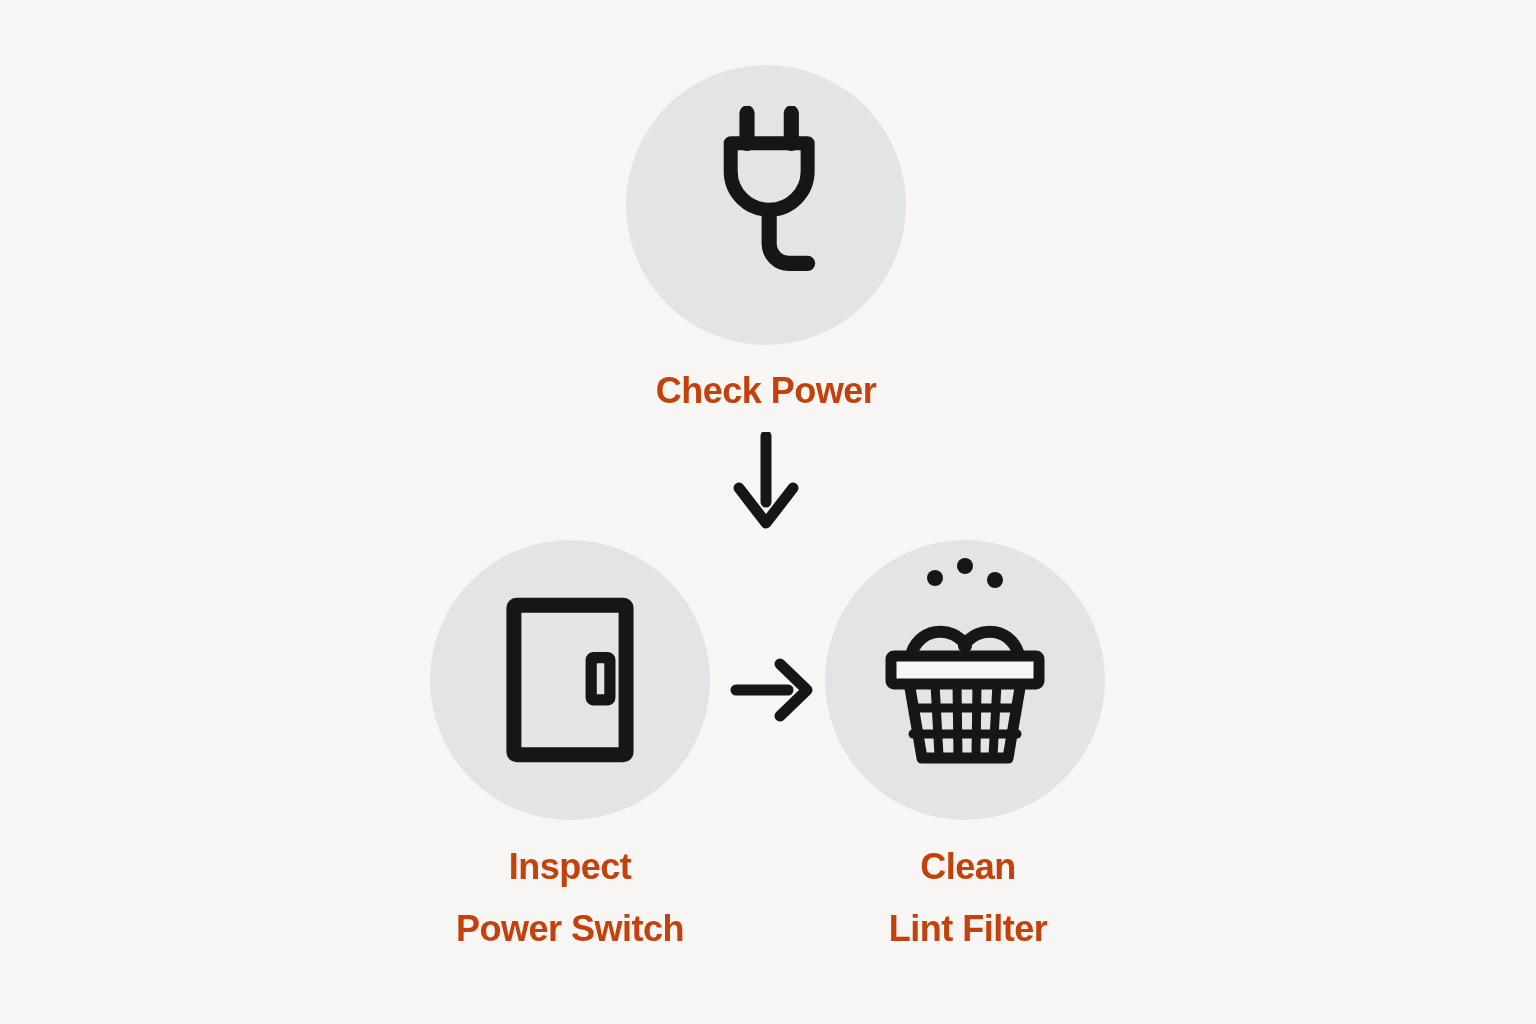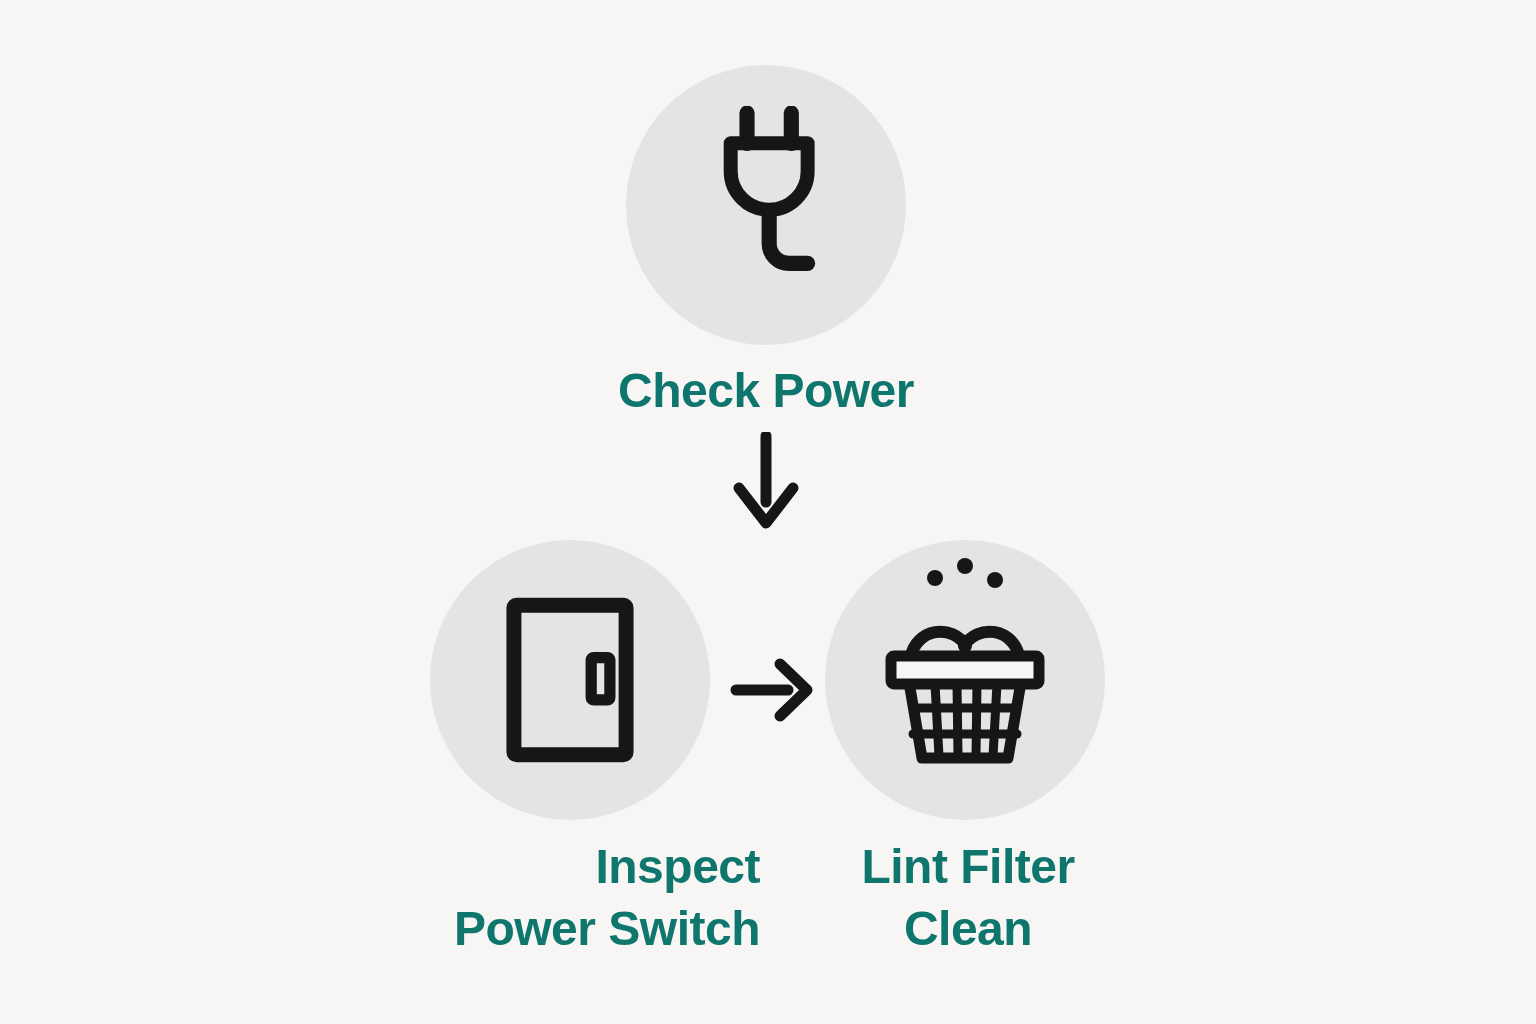--- a/index.html
+++ b/index.html
@@ -28,29 +28,29 @@
   .circle-top    { left: 626px; top: 65px; }
   .circle-left   { left: 430px; top: 540px; }
   .circle-right  { left: 825px; top: 540px; }
 
   .icon-abs { position: absolute; }
 
   .label {
     position: absolute;
     width: 380px;
     text-align: center;
-    color: #0f766e;
+    color: #c2410c;
     font-weight: 700;
-    font-size: 48px;
+    font-size: 36px;
     line-height: 62px;
     letter-spacing: -0.5px;
     white-space: nowrap;
   }
   .label-top   { left: 576px; top: 360px; }
-  .label-left  { left: 380px; top: 836px; text-align: right; }
+  .label-left  { left: 380px; top: 836px; }
   .label-right { left: 778px; top: 836px; }
 
   svg { display: block; }
   .stroke {
     fill: none;
     stroke: #161616;
     stroke-linecap: round;
   }
 </style>
 </head>
@@ -122,17 +122,17 @@
       <line class="stroke" x1="112" y1="128" x2="111" y2="200" stroke-width="9"></line>
       <line class="stroke" x1="132" y1="128" x2="128" y2="200" stroke-width="9"></line>
       <line class="stroke" x1="50" y1="152" x2="150" y2="152" stroke-width="9"></line>
       <line class="stroke" x1="48" y1="178" x2="152" y2="178" stroke-width="9"></line>
 
       <rect x="26" y="100" width="148" height="28" rx="3" fill="#f7f6f4" stroke="#161616" stroke-width="11" stroke-linejoin="round"></rect>
     </svg>
   </div>
 
   <div class="label label-right">
+    <div>Clean</div>
     <div>Lint Filter</div>
-    <div>Clean</div>
   </div>
 
 </div>
 
 </body></html>

